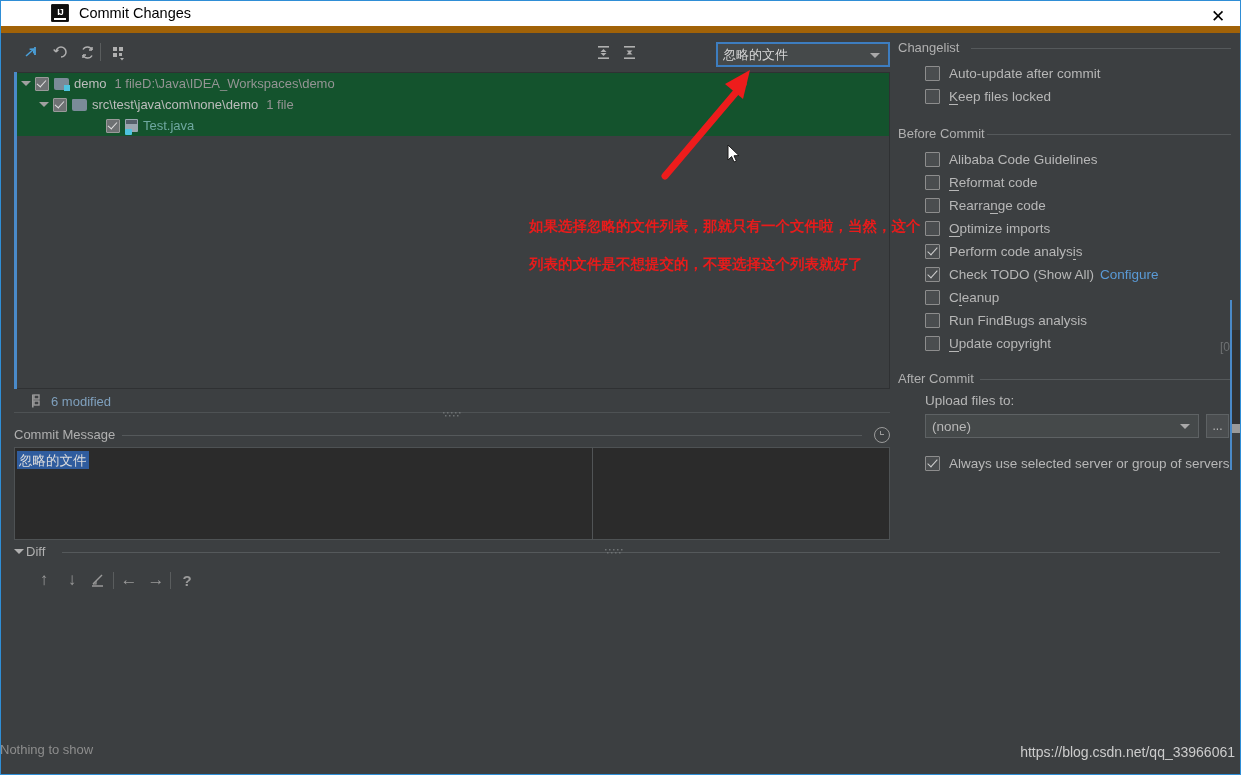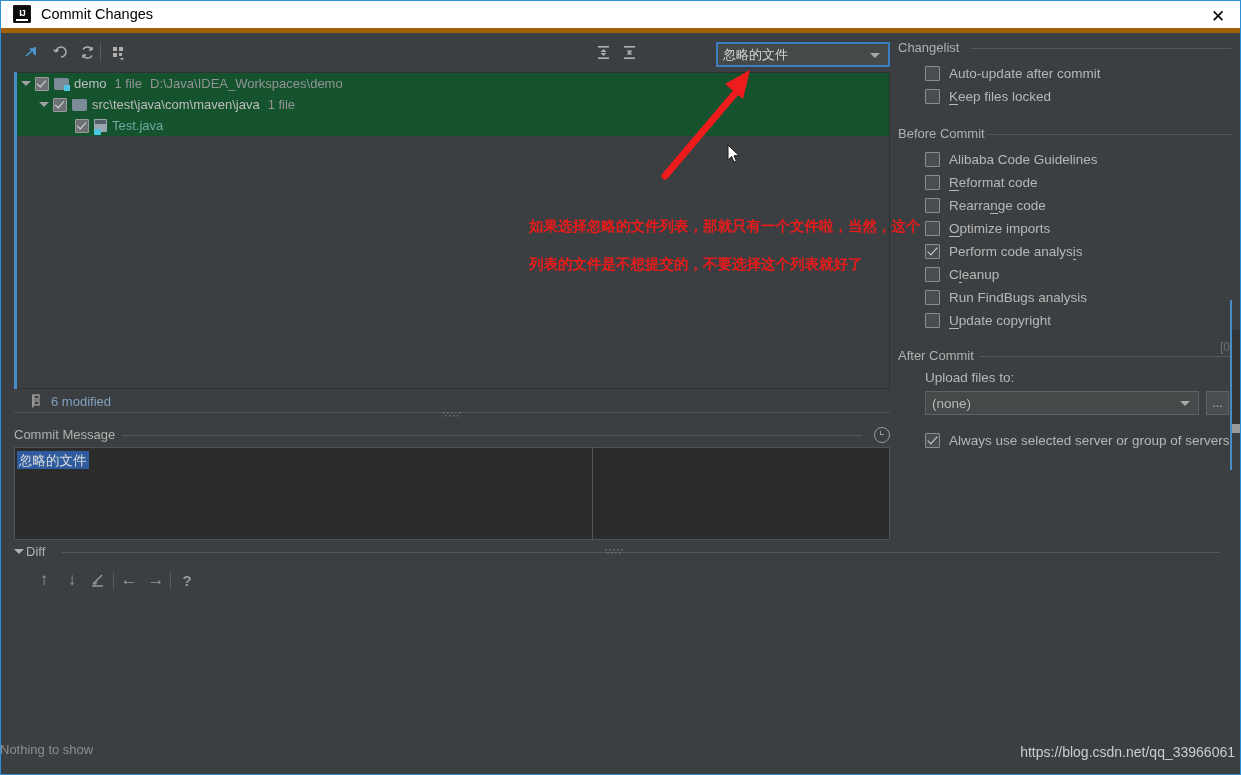--- a/index.html
+++ b/index.html
@@ -7,22 +7,22 @@
     width:1241px;height:775px;overflow:hidden;position:relative;
     font-family:"Liberation Sans","DejaVu Sans",sans-serif;
     font-size:13px;color:#bbbbbb;
     -webkit-font-smoothing:antialiased;
   }
   .win{position:absolute;inset:0;background:#3c3f41;}
 
   
   .titlebar{
     position:absolute;left:0;top:0;width:1241px;height:33px;
-    background:#ffffff;border-bottom:5px solid #a16207;
-    display:flex;align-items:center;box-sizing:border-box;
+    background:#ffffff;border-bottom:7px solid #a16207;
+    display:flex;align-items:center;box-sizing:border-box;padding-left:38px;
   }
   .tb-icon{
     width:16px;height:16px;margin-left:13px;margin-right:10px;
     background:#0d0d0d;border:1px solid #1b1b1b;border-radius:1px;
     position:relative;flex:none;
   }
   .tb-icon::before{
     content:"IJ";position:absolute;left:0;right:0;top:1px;
     text-align:center;font-size:9px;line-height:13px;color:#ffffff;
     font-family:"Liberation Sans",sans-serif;font-weight:700;
@@ -105,21 +105,21 @@
   .jfile::before{
     content:"";position:absolute;left:1px;top:1px;width:11px;height:4px;background:#55606a;
   }
   .jfile::after{
     content:"";position:absolute;left:0;bottom:-3px;width:7px;height:6px;
     background:#4ec3e0;border-radius:1px;
   }
   .t-name{color:#bdbdbd;font-size:13px;}
   .t-name.link{color:#6fa8a0;}
   .t-meta{color:#949494;font-size:13px;margin-left:8px;}
-  .t-path{color:#949494;font-size:13px;margin-left:8px;}
+  .t-path{color:#949494;font-size:13px;margin-left:0;}
 
   
   .modbar{position:absolute;left:14px;top:392px;width:876px;height:20px;}
   .mod-txt{position:absolute;left:37px;top:2px;color:#7fa0bd;font-size:13px;}
   .branch-ico{position:absolute;left:16px;top:2px;width:13px;height:14px;}
   .dots-h{position:absolute;left:443px;top:412px;width:18px;height:5px;}
   .dots-h2{position:absolute;left:605px;top:549px;width:18px;height:5px;}
 
   
   .cm-head{position:absolute;left:14px;top:427px;width:876px;height:16px;}
@@ -287,24 +287,24 @@
       <div class="cbx on"></div>
       <div class="folder mod"></div>
       <span class="t-name">demo</span>
       <span class="t-meta">1 file</span>
       <span class="t-path">D:\Java\IDEA_Workspaces\demo</span>
     </div>
     <div class="row sel" style="padding-left:24px">
       <div class="tri"></div>
       <div class="cbx on"></div>
       <div class="folder"></div>
-      <span class="t-name">src\test\java\com\maven\java</span>
+      <span class="t-name">src\test\java\com\none\demo</span>
       <span class="t-meta">1 file</span>
     </div>
-    <div class="row sel" style="padding-left:60px">
+    <div class="row sel" style="padding-left:91px">
       <div class="cbx on"></div>
       <div class="jfile"></div>
       <span class="t-name link">Test.java</span>
     </div>
   </div>
   <div class="treebar"></div>
 
   <div class="modbar">
     <svg class="branch-ico" viewBox="0 0 13 14">
       <rect x="2" y="0.5" width="1.6" height="13" fill="#9a9a9a"></rect>
@@ -413,20 +413,25 @@
     </div>
     <div class="opt">
       <div class="ocbx"></div>
       <span class="olbl"><u>O</u>ptimize imports</span>
     </div>
     <div class="opt">
       <div class="ocbx on"></div>
       <span class="olbl">Perform code analys<u>i</u>s</span>
     </div>
     <div class="opt">
+      <div class="ocbx on"></div>
+      <span class="olbl">Check TODO (Show All)</span>
+      <span class="olink">Configure</span>
+    </div>
+    <div class="opt">
       <div class="ocbx"></div>
       <span class="olbl">C<u>l</u>eanup</span>
     </div>
     <div class="opt">
       <div class="ocbx"></div>
       <span class="olbl">Run FindBugs analysis</span>
     </div>
     <div class="opt">
       <div class="ocbx"></div>
       <span class="olbl"><u>U</u>pdate copyright</span>

